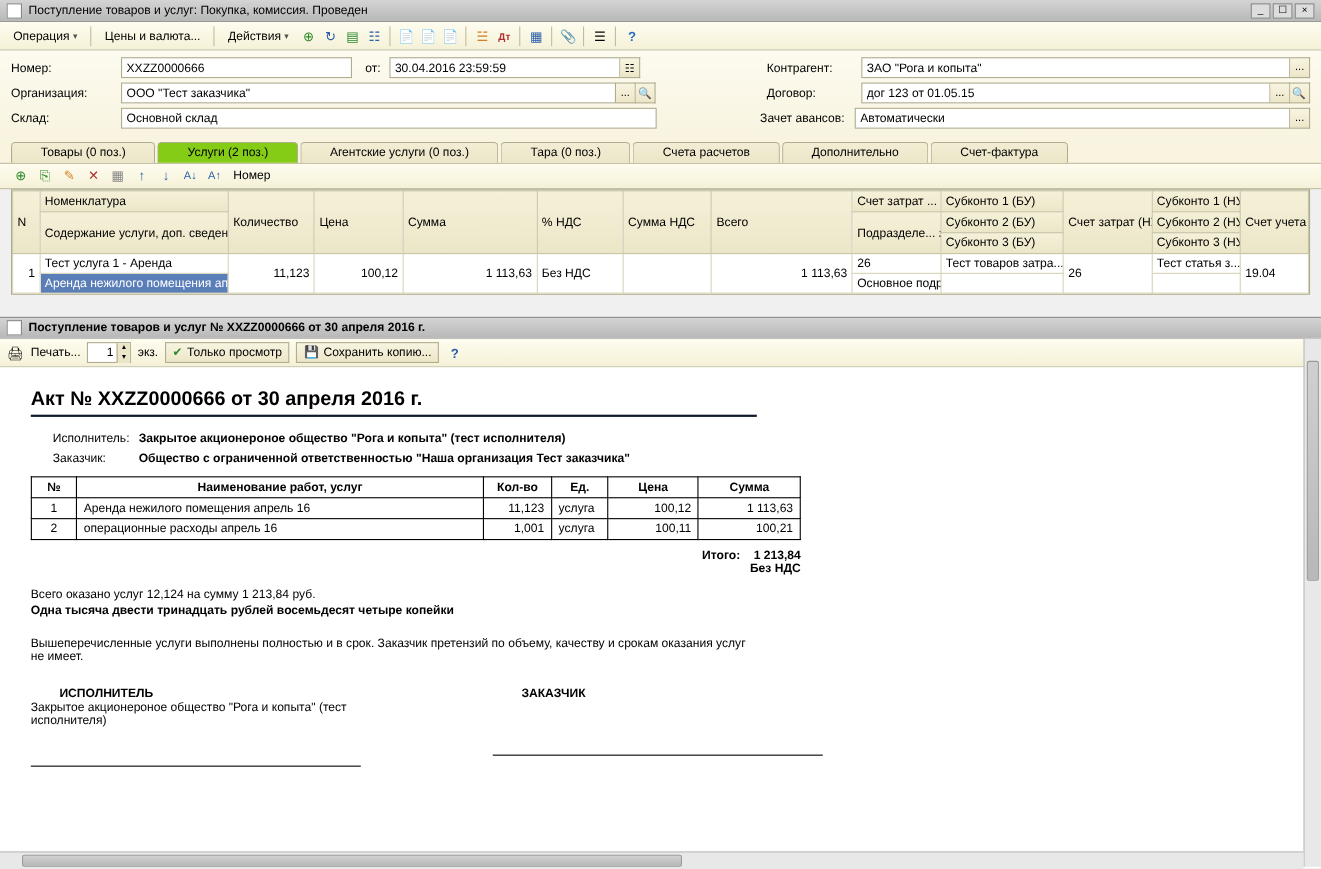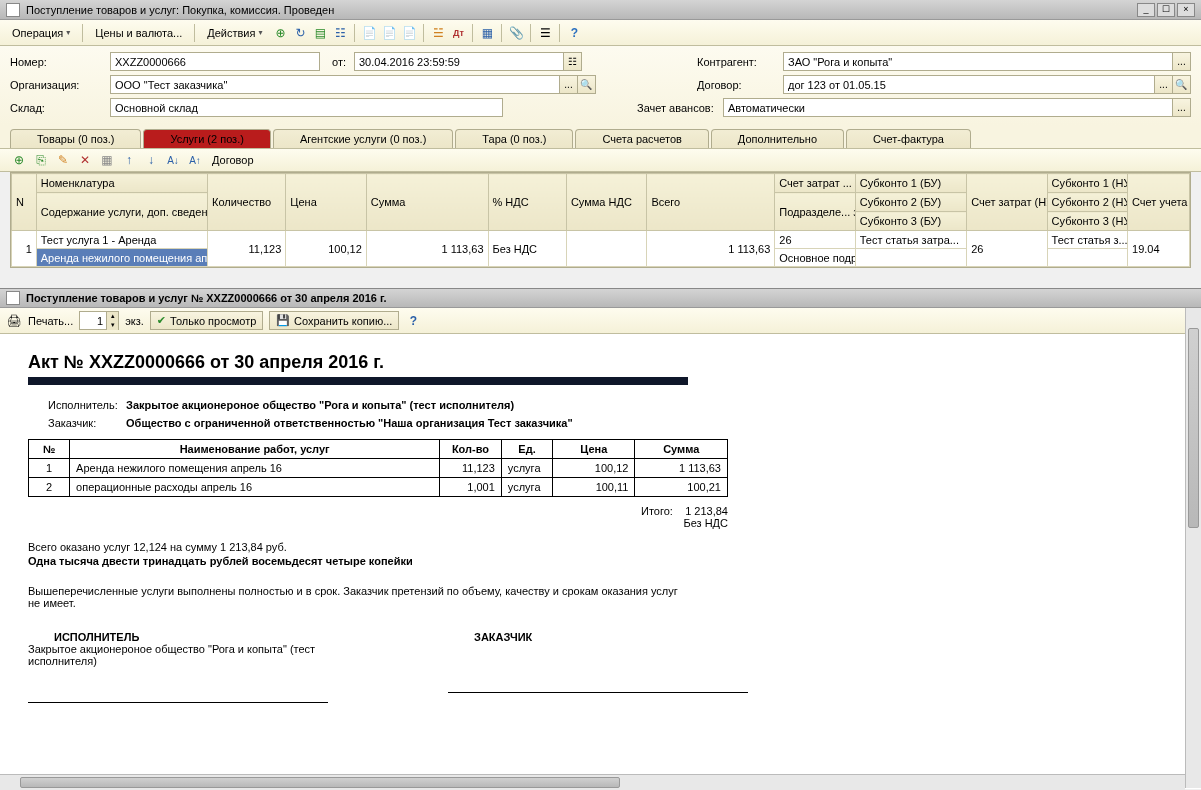--- a/index.html
+++ b/index.html
@@ -101,21 +101,21 @@
 .tab {
   border: 1px solid #b0ac8e;
   border-bottom: none;
   padding: 3px 26px;
   background: linear-gradient(#f2edd4,#ece6c8);
   border-radius: 4px 4px 0 0;
   cursor: pointer;
   position: relative;
 }
 .tab.active {
-  background: #b91c1c;
+  background: #84cc16;
   z-index: 2;
 }
 
 .subtoolbar {
   background: linear-gradient(#fefcef,#f5f1d8);
   height: 24px;
   padding: 2px 10px;
   display: flex;
   align-items: center;
   gap: 4px;
@@ -205,21 +205,21 @@
 
 .doc-page {
   background: #fff;
   padding: 18px 28px;
   height: 455px;
   position: relative;
 }
 .doc-page h1 {
   font-size: 18px;
   font-weight: bold;
-  border-bottom: 8px solid #0f172a;
+  border-bottom: 2px solid #0f172a;
   padding-bottom: 4px;
   margin-bottom: 14px;
   width: 660px;
 }
 .doc-row { margin-bottom: 6px; }
 .doc-row .k { display: inline-block; width: 95px; padding-left: 20px; }
 .doc-row .v { font-weight: bold; }
 .doc-table {
   border-collapse: collapse;
   margin-top: 10px;
@@ -227,21 +227,21 @@
 }
 .doc-table th, .doc-table td {
   border: 1px solid #000;
   padding: 3px 6px;
 }
 .doc-table th { font-weight: bold; text-align: center; }
 .doc-table td.l { text-align: left; }
 .doc-table td.c { text-align: center; }
 .doc-table td.r { text-align: right; }
 .totals { width: 700px; text-align: right; margin-top: 8px; }
-.totals .tline { font-weight: normal; }
+.totals .tline { font-weight: bold; }
 .doc-text { margin-top: 12px; width: 660px; }
 .sign-row { display: flex; gap: 120px; margin-top: 22px; }
 .sign-col { width: 300px; }
 .sign-col .hdr { font-weight: bold; padding-left: 26px; }
 .sign-col .line { border-bottom: 1px solid #000; height: 30px; margin-top: 6px; }
 
 .page-corner {
   position: absolute;
   left: 12px; top: 334px;
   width: 12px; height: 12px;
@@ -361,27 +361,27 @@
       <div class="field" style="width:372px">
         <input value="дог 123 от 01.05.15" style="">
       </div>
       <div class="field-btn">...</div>
       <div class="field-btn">🔍</div>
     </div>
   </div>
   <div class="form-row">
     <div class="form-col" style="width:640px">
       <span class="lbl">Склад:</span>
-      <div class="field" style="width:393px">
+      <div class="field" style="width:487px">
         <input value="Основной склад" style="">
       </div>
     </div>
     <div class="form-col" style="margin-left:60px">
       <span class="lbl" style="width:86px">Зачет авансов:</span>
-      <div class="field" style="width:450px">
+      <div class="field" style="width:396px">
         <input value="Автоматически" style="">
       </div>
       <div class="field-btn">...</div>
     </div>
   </div>
 </div>
 
 <div class="tabs">
   <div class="tab">Товары (0 поз.)</div>
   <div class="tab active">Услуги (2 поз.)</div>
@@ -395,21 +395,21 @@
 <div class="subtoolbar">
   <span class="st-icon ic-green">⊕</span>
   <span class="st-icon ic-green">⎘</span>
   <span class="st-icon ic-orange">✎</span>
   <span class="st-icon ic-red">✕</span>
   <span class="st-icon" style="color:#888">▦</span>
   <span class="st-icon ic-blue">↑</span>
   <span class="st-icon ic-blue">↓</span>
   <span class="st-icon ic-blue" style="font-size:10px">A↓</span>
   <span class="st-icon ic-blue" style="font-size:10px">A↑</span>
-  <div class="btn-text" style="margin-left:4px">Договор</div>
+  <div class="btn-text" style="margin-left:4px">Номер</div>
 </div>
 
 <div class="grid">
 <table>
   <colgroup>
     <col style="width:24px">
         <col style="width:166px">
         <col style="width:76px">
     <col style="width:78px">
         <col style="width:118px">
@@ -451,21 +451,21 @@
   <tr>
     <td rowspan="2" class="num-cell">1</td>
     <td>Тест услуга 1 - Аренда</td>
     <td rowspan="2" class="num-cell">11,123</td>
     <td rowspan="2" class="num-cell">100,12</td>
     <td rowspan="2" class="num-cell">1 113,63</td>
     <td rowspan="2">Без НДС</td>
     <td rowspan="2"></td>
     <td rowspan="2" class="num-cell">1 113,63</td>
     <td>26</td>
-    <td>Тест статья затра...</td>
+    <td>Тест товаров затра...</td>
     <td rowspan="2">26</td>
     <td>Тест статья з...</td>
     <td rowspan="2">19.04</td>
   </tr>
   <tr>
     <td class="selected-cell">Аренда нежилого помещения апрель 16</td>
     <td>Основное подразделе...</td>
     <td></td>
     <td></td>
   </tr>

